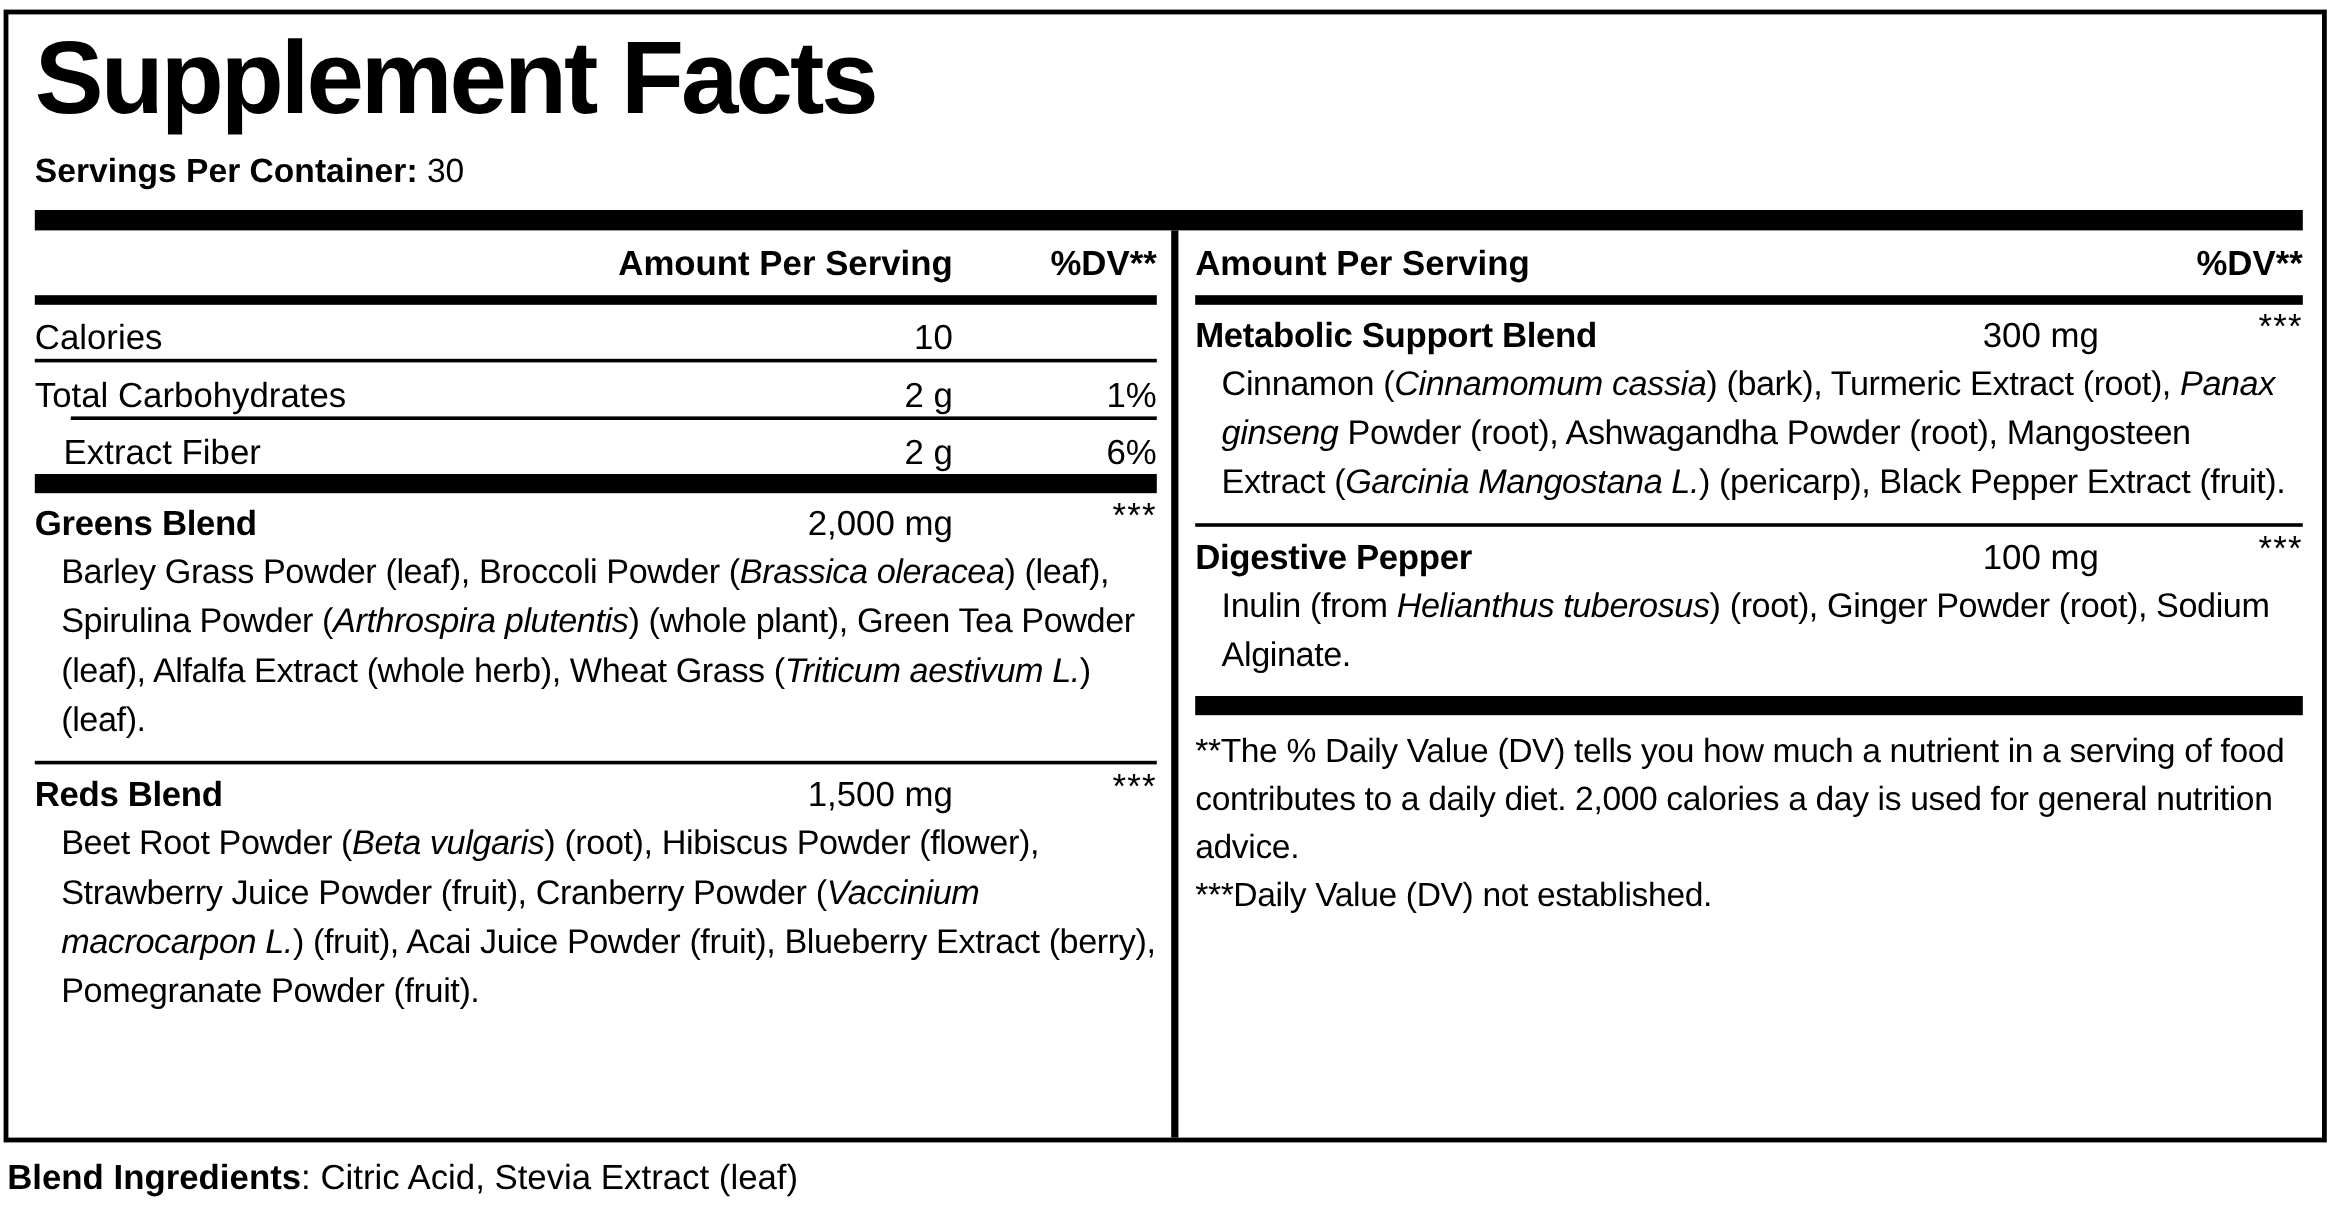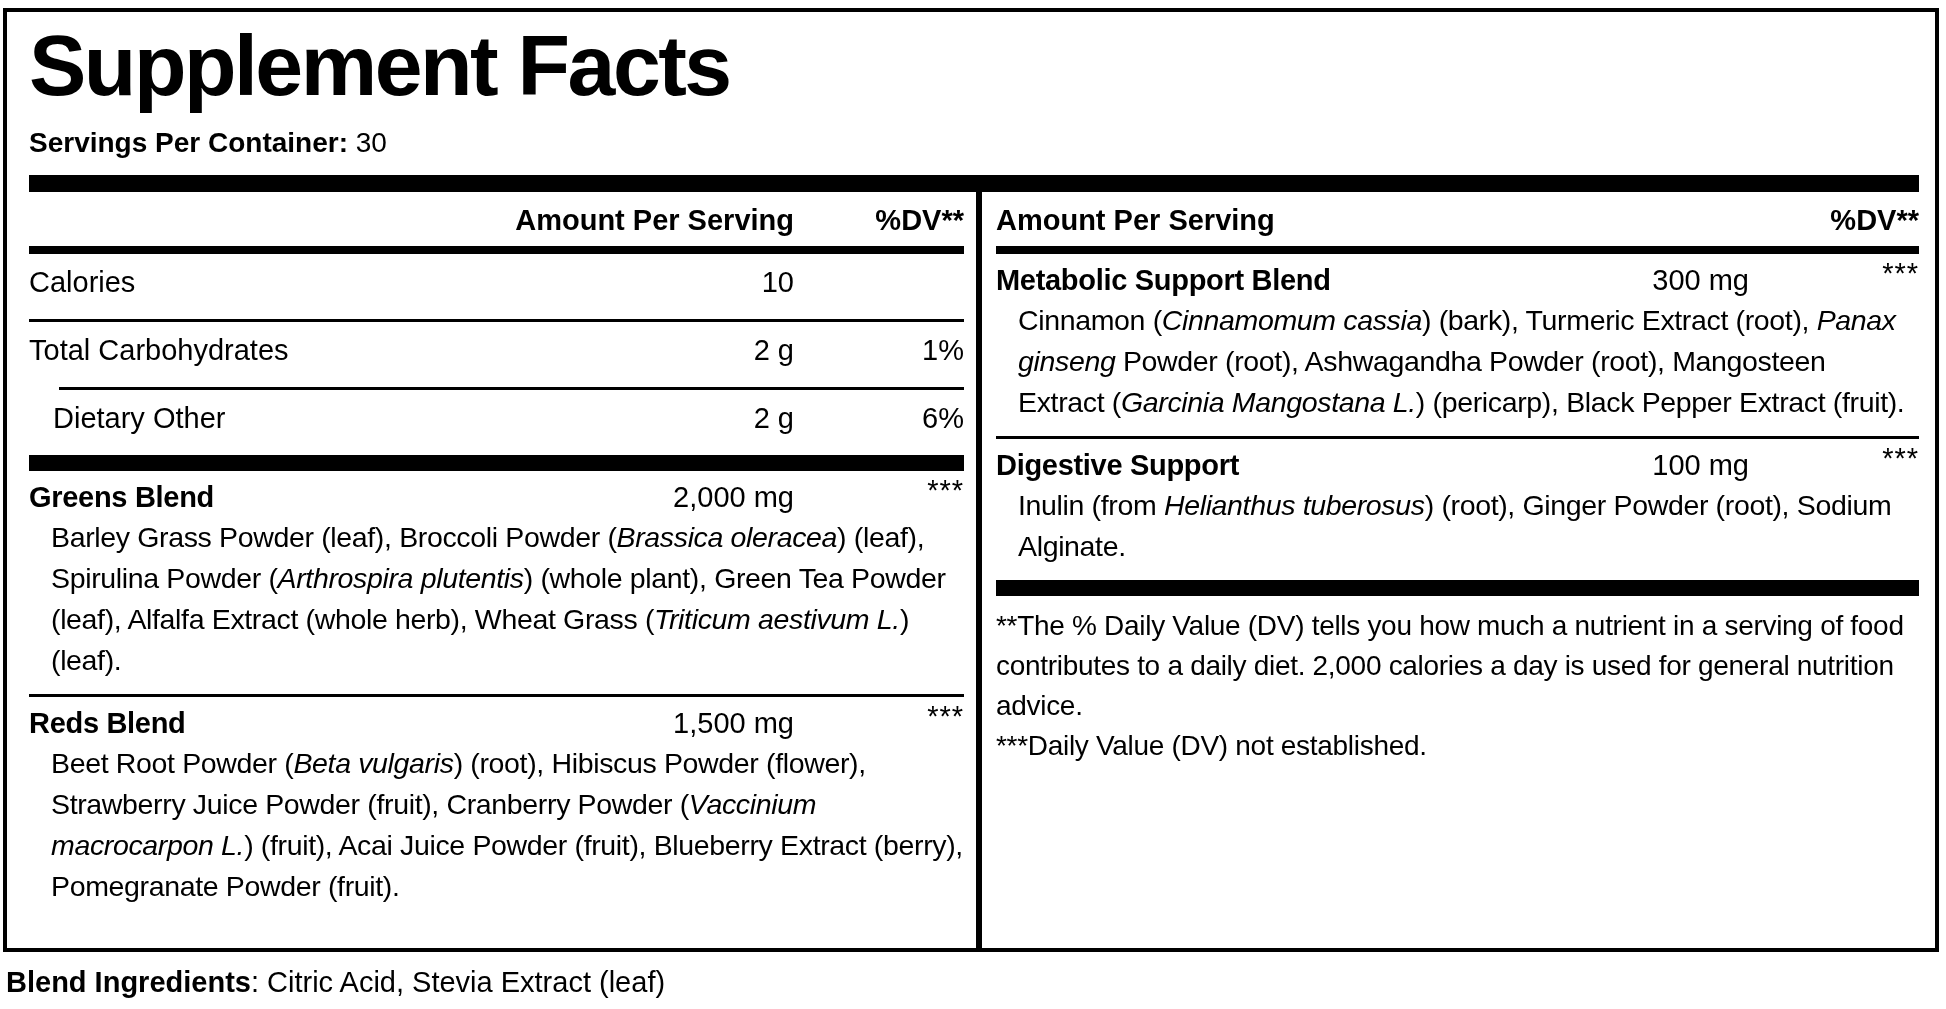--- a/index.html
+++ b/index.html
@@ -30,21 +30,21 @@
     font-weight:bold; font-size:29px; }
   .flex-fill { flex:1; }
   .hdr-amount-right { flex:1; text-align:right; }
   .dv-cell { width:170px; flex:none; text-align:right; }
 
   .rule-heavy { height:8px; background:#000; flex:none; }
   .rule-thin  { height:3px; background:#000; flex:none; }
   .rule-thick { height:16px; background:#000; flex:none; }
   .rule-indent { margin-left:30px; }
 
-  .nutrient-row { display:flex; align-items:baseline; padding:12px 0 20px;
+  .nutrient-row { display:flex; align-items:baseline; padding:12px 0 0;
     font-size:29px; }
   .nutrient-row .n-amount { flex:1; text-align:right; }
   .row-indent { padding-left:24px; }
 
   .blend-head { display:flex; align-items:center; padding-top:10px; font-size:29px; }
   .blend-name { font-weight:bold; letter-spacing:-0.3px; white-space:nowrap; }
   .blend-amount { flex:1; text-align:right; }
   .stars { position:relative; top:-7px; letter-spacing:1px; }
 
   .blend-desc { font-size:28.5px; line-height:41px; letter-spacing:-0.35px;
@@ -90,21 +90,21 @@
           <div class="rule-thin"></div>
 
           <div class="nutrient-row">
             <div class="n-label">Total Carbohydrates</div>
             <div class="n-amount">2 g</div>
             <div class="dv-cell">1%</div>
           </div>
           <div class="rule-thin rule-indent"></div>
 
           <div class="nutrient-row row-indent">
-            <div class="n-label">Dietary Other</div>
+            <div class="n-label">Extract Fiber</div>
             <div class="n-amount">2 g</div>
             <div class="dv-cell">6%</div>
           </div>
 
           <div class="rule-thick"></div>
 
           <div class="blend-head">
             <div class="blend-name">Greens Blend</div>
             <div class="blend-amount">2,000 mg</div>
             <div class="dv-cell"><span class="stars">***</span></div>
@@ -133,21 +133,21 @@
           <div class="blend-head">
             <div class="blend-name">Metabolic Support Blend</div>
             <div class="blend-amount">300 mg</div>
             <div class="dv-cell"><span class="stars">***</span></div>
           </div>
           <div class="blend-desc"><span>Cinnamon (</span><i>Cinnamomum cassia</i><span>) (bark), Turmeric Extract (root), </span><i>Panax ginseng</i><span> Powder (root), Ashwagandha Powder (root), Mangosteen Extract (</span><i>Garcinia Mangostana L.</i><span>) (pericarp), Black Pepper Extract (fruit).</span></div>
 
           <div class="rule-thin"></div>
 
           <div class="blend-head">
-            <div class="blend-name">Digestive Support</div>
+            <div class="blend-name">Digestive Pepper</div>
             <div class="blend-amount">100 mg</div>
             <div class="dv-cell"><span class="stars">***</span></div>
           </div>
           <div class="blend-desc"><span>Inulin (from </span><i>Helianthus tuberosus</i><span>) (root), Ginger Powder (root), Sodium Alginate.</span></div>
 
           <div class="rule-thick"></div>
 
           <div class="footnote-block">
             <div>**The % Daily Value (DV) tells you how much a nutrient in a serving of food contributes to a daily diet. 2,000 calories a day is used for general nutrition advice.</div>
             <div>***Daily Value (DV) not established.</div>

